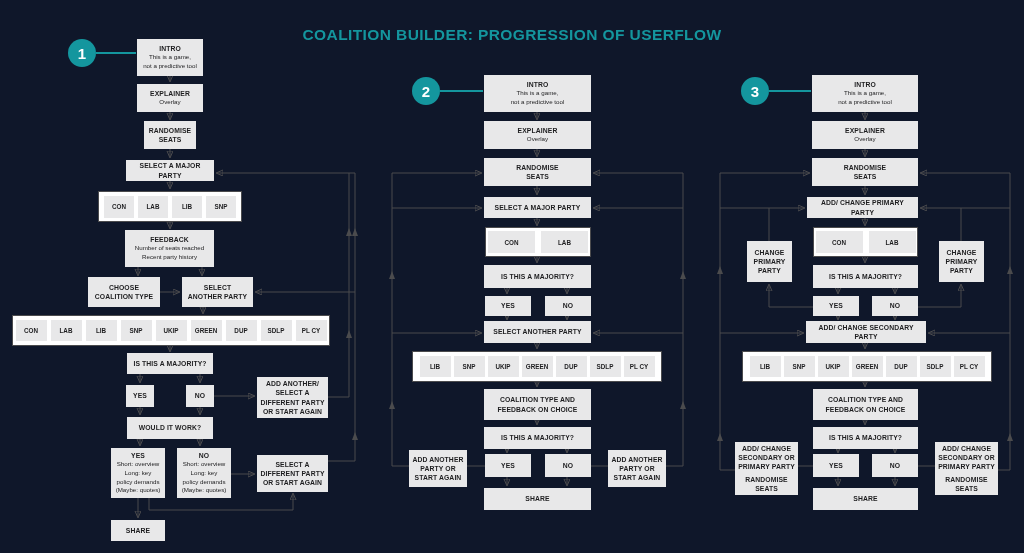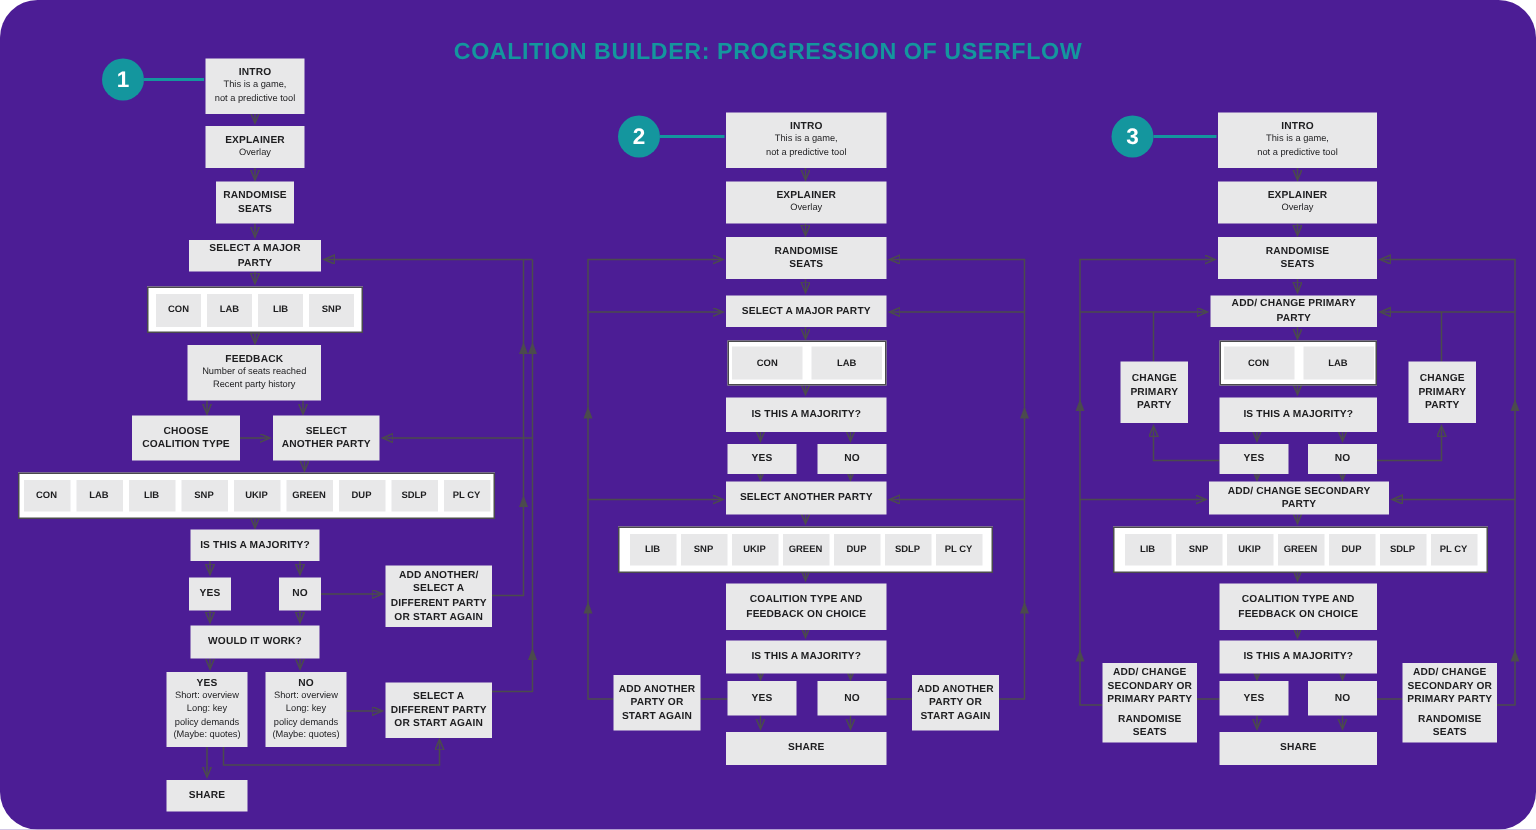--- a/index.html
+++ b/index.html
@@ -1,17 +1,17 @@
 <!DOCTYPE html>
 <html><head>
 <meta charset="utf-8">
 <style>
   html,body{margin:0;padding:0;background:#ffffff;}
-  #stage{position:relative;width:1024px;height:553px;background:#4c1d95;overflow:hidden;
-         font-family:"Liberation Sans","DejaVu Sans",sans-serif;border-radius:25px;}
+  #stage{position:relative;width:1024px;height:553px;background:#0f172a;overflow:hidden;
+         font-family:"Liberation Sans","DejaVu Sans",sans-serif;}
   #title{position:absolute;top:26px;left:0;width:100%;text-align:center;color:#14969E;
          font-weight:700;font-size:15.5px;letter-spacing:.4px;}
   .badge{position:absolute;width:28px;height:28px;border-radius:50%;background:#14969E;color:#fff;
          font-weight:700;font-size:15px;display:flex;align-items:center;justify-content:center;}
   .node{position:absolute;background:#E8E8E9;color:#1D1D1F;display:flex;flex-direction:column;
         align-items:center;justify-content:center;text-align:center;box-sizing:border-box;padding:1px 2px;}
   .t{font-weight:700;font-size:6.8px;line-height:1.35;white-space:pre-line;letter-spacing:.1px;}
   .s{font-weight:400;font-size:6.2px;line-height:1.4;white-space:pre-line;}
   .gap{margin-top:4px;}
   .prow{position:absolute;background:#fff;border:1px solid #4B4B4D;display:flex;align-items:center;

